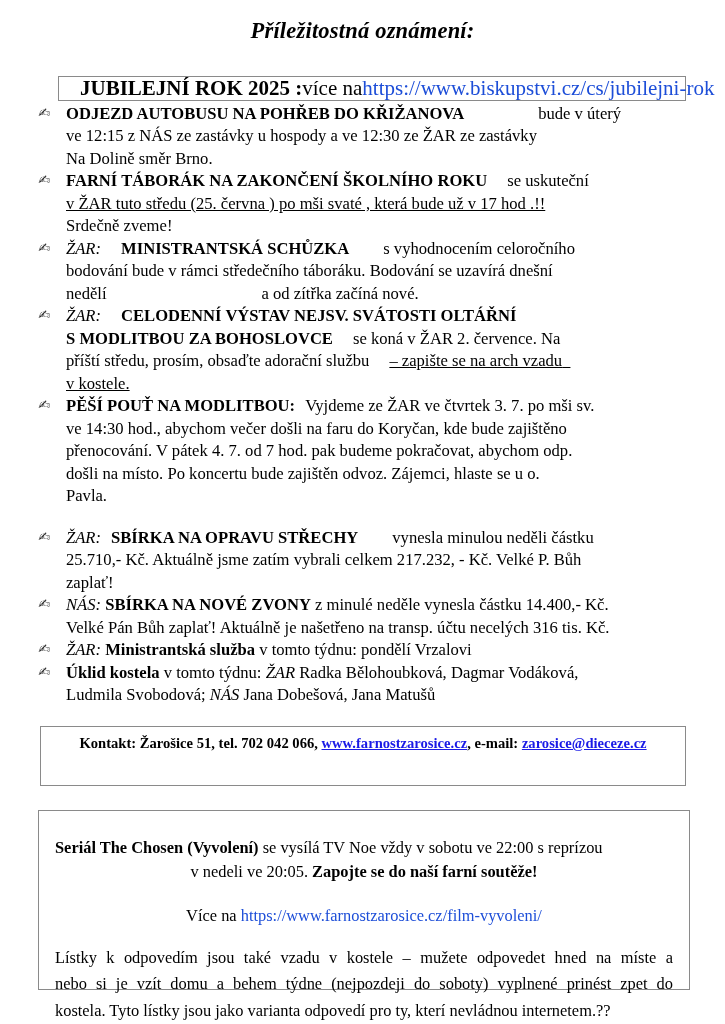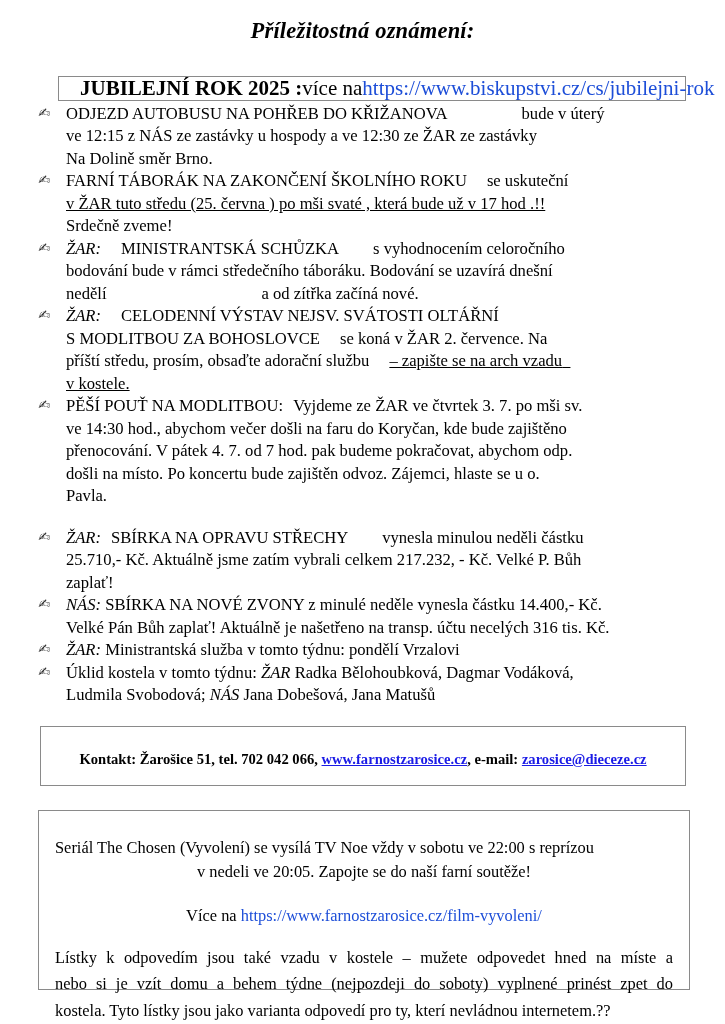--- a/index.html
+++ b/index.html
@@ -95,42 +95,42 @@
     left: 2px;
     top: 2px;
     width: 22px;
     font-family: "DejaVu Sans", sans-serif;
     font-size: 12.5px;
     color: #2b2b2b;
     line-height: 1.3;
     transform: scaleX(1.15);
   }
 
-  b, .b { font-weight: normal; }
+  b, .b { font-weight: bold; }
   i, .i { font-style: italic; }
   .u  { text-decoration: underline; }
   .sp { display: inline-block; width: 10px; }
   .sp2 { display: inline-block; width: 20px; }
   .sp3 { display: inline-block; width: 34px; }
   .sp-big { display: inline-block; width: 74px; }
 
   
   .contact-box {
     position: absolute;
     left: 40px;
     top: 726px;
     width: 646px;
     height: 60px;
     padding: 6px 10px 0 10px;
     font-size: 14.6px;
     font-weight: bold;
     text-align: center;
     line-height: 1.1;
   }
-  .contact-box .row1 { margin-top: 18px; }
+  .contact-box .row1 { margin-top: 2px; }
   .contact-box .row2 { margin-top: 18px; }
 
   
   .bottom-box {
     position: absolute;
     left: 38px;
     top: 810px;
     width: 652px;
     height: 180px;
     padding: 25px 16px 0 16px;

